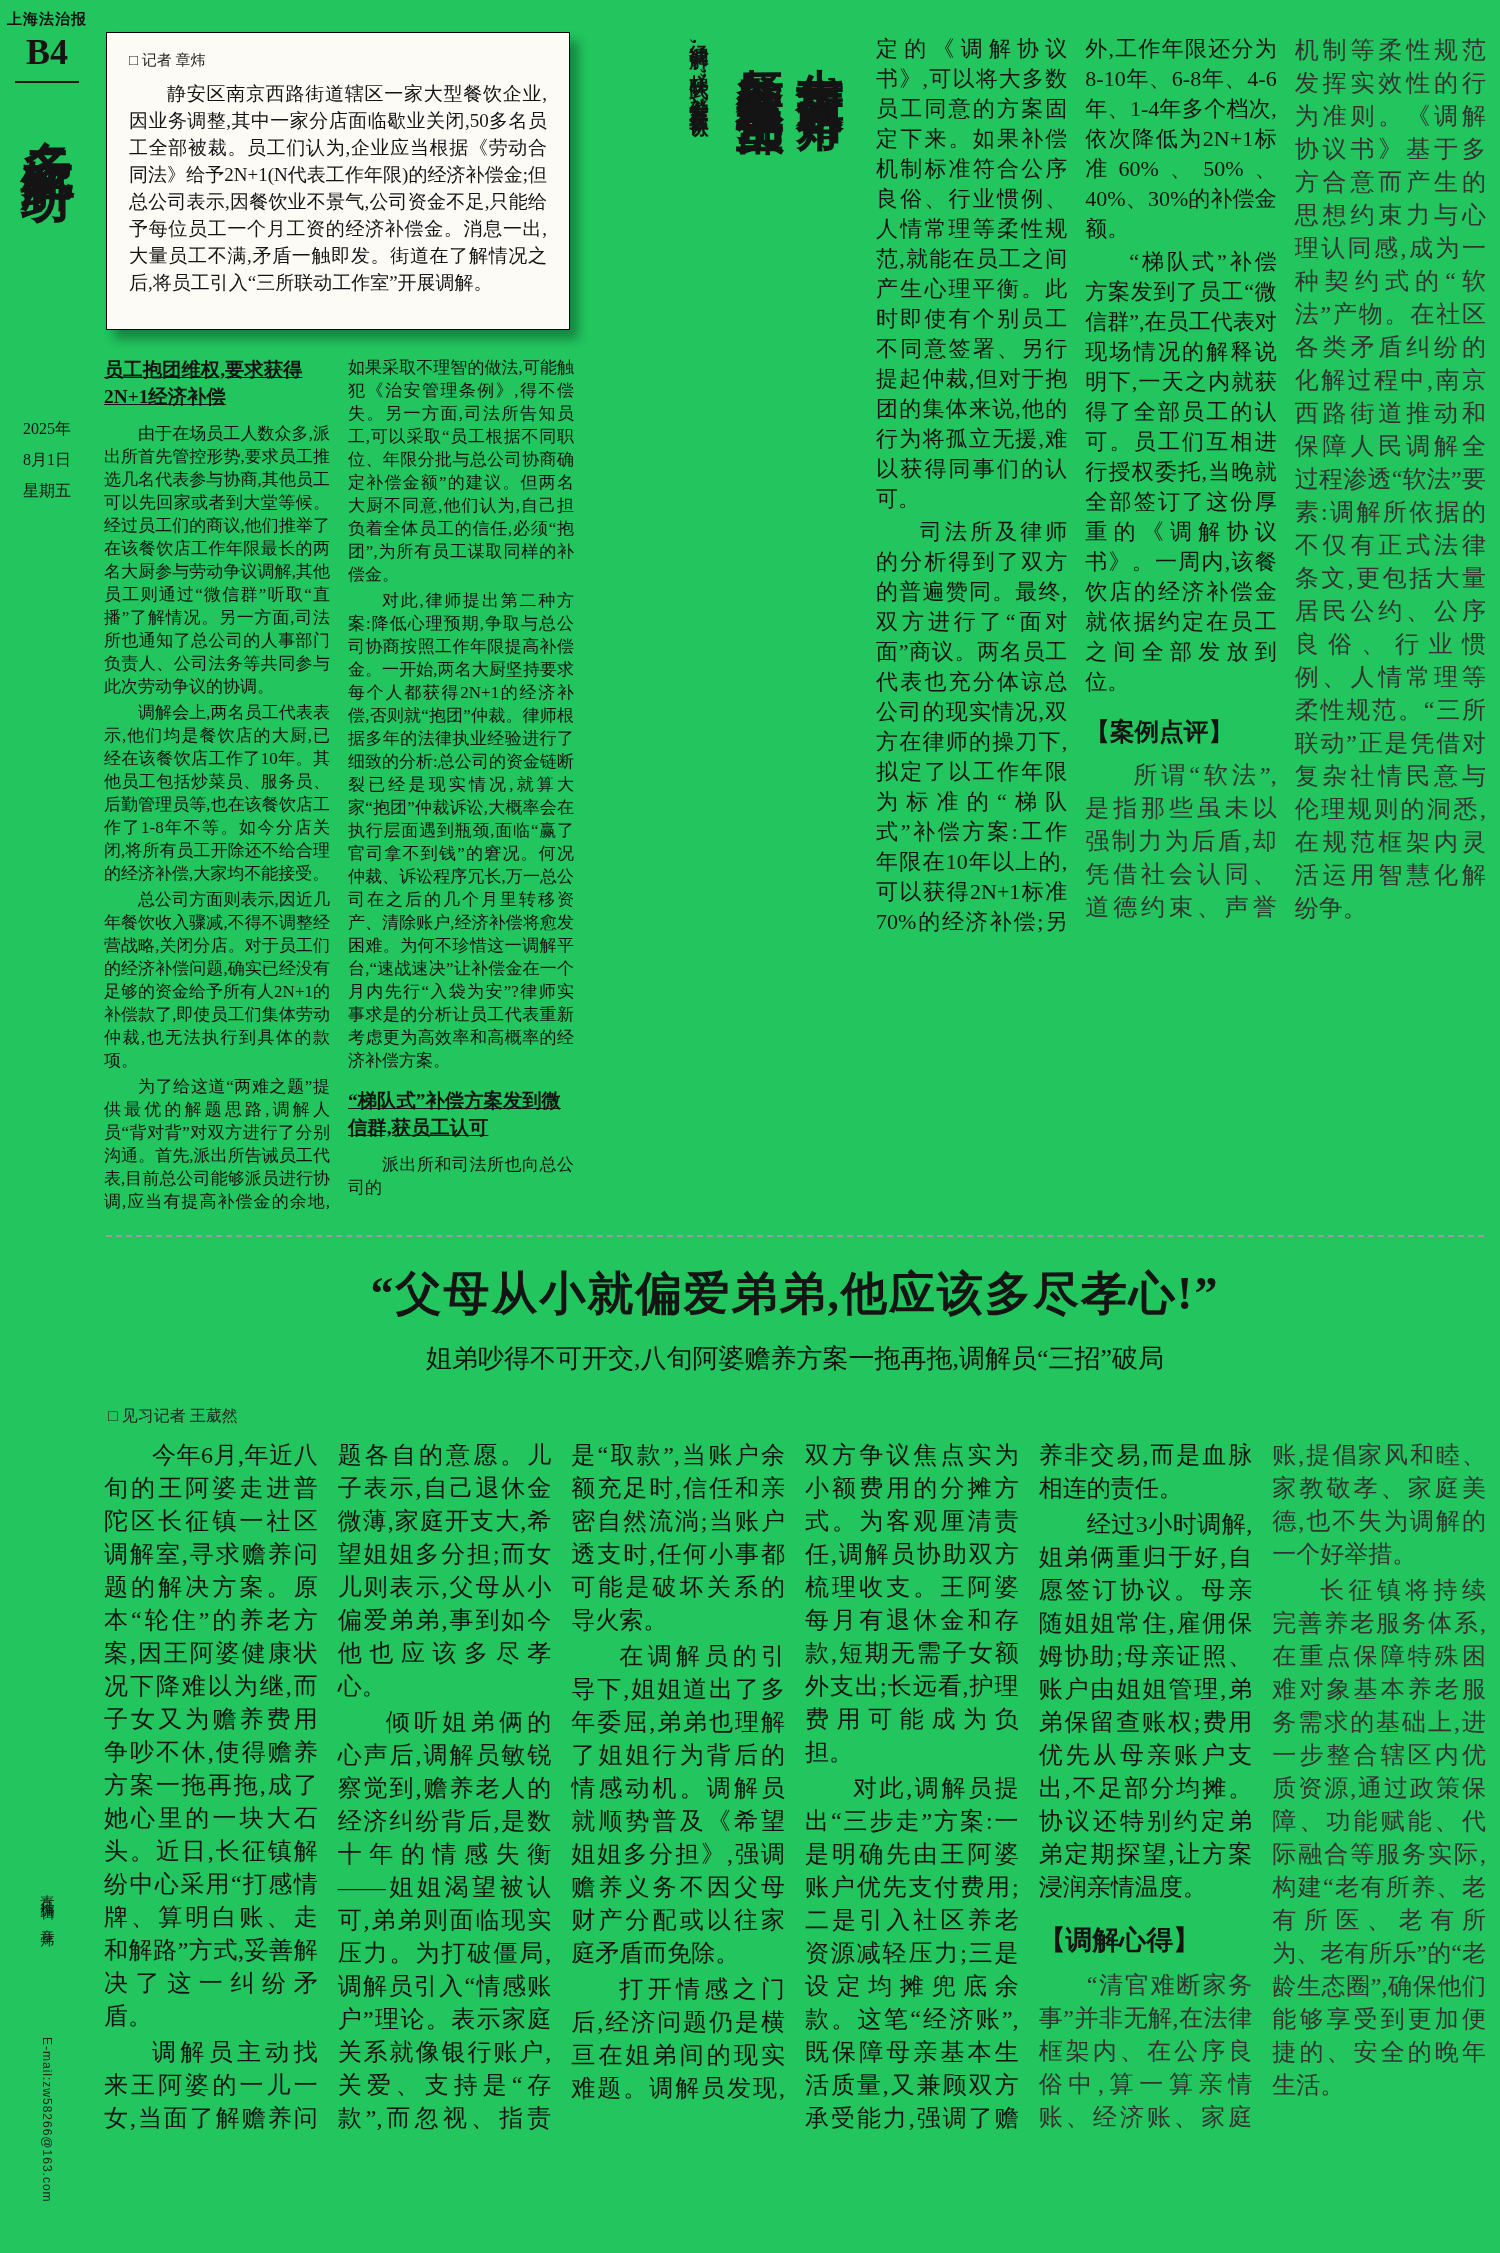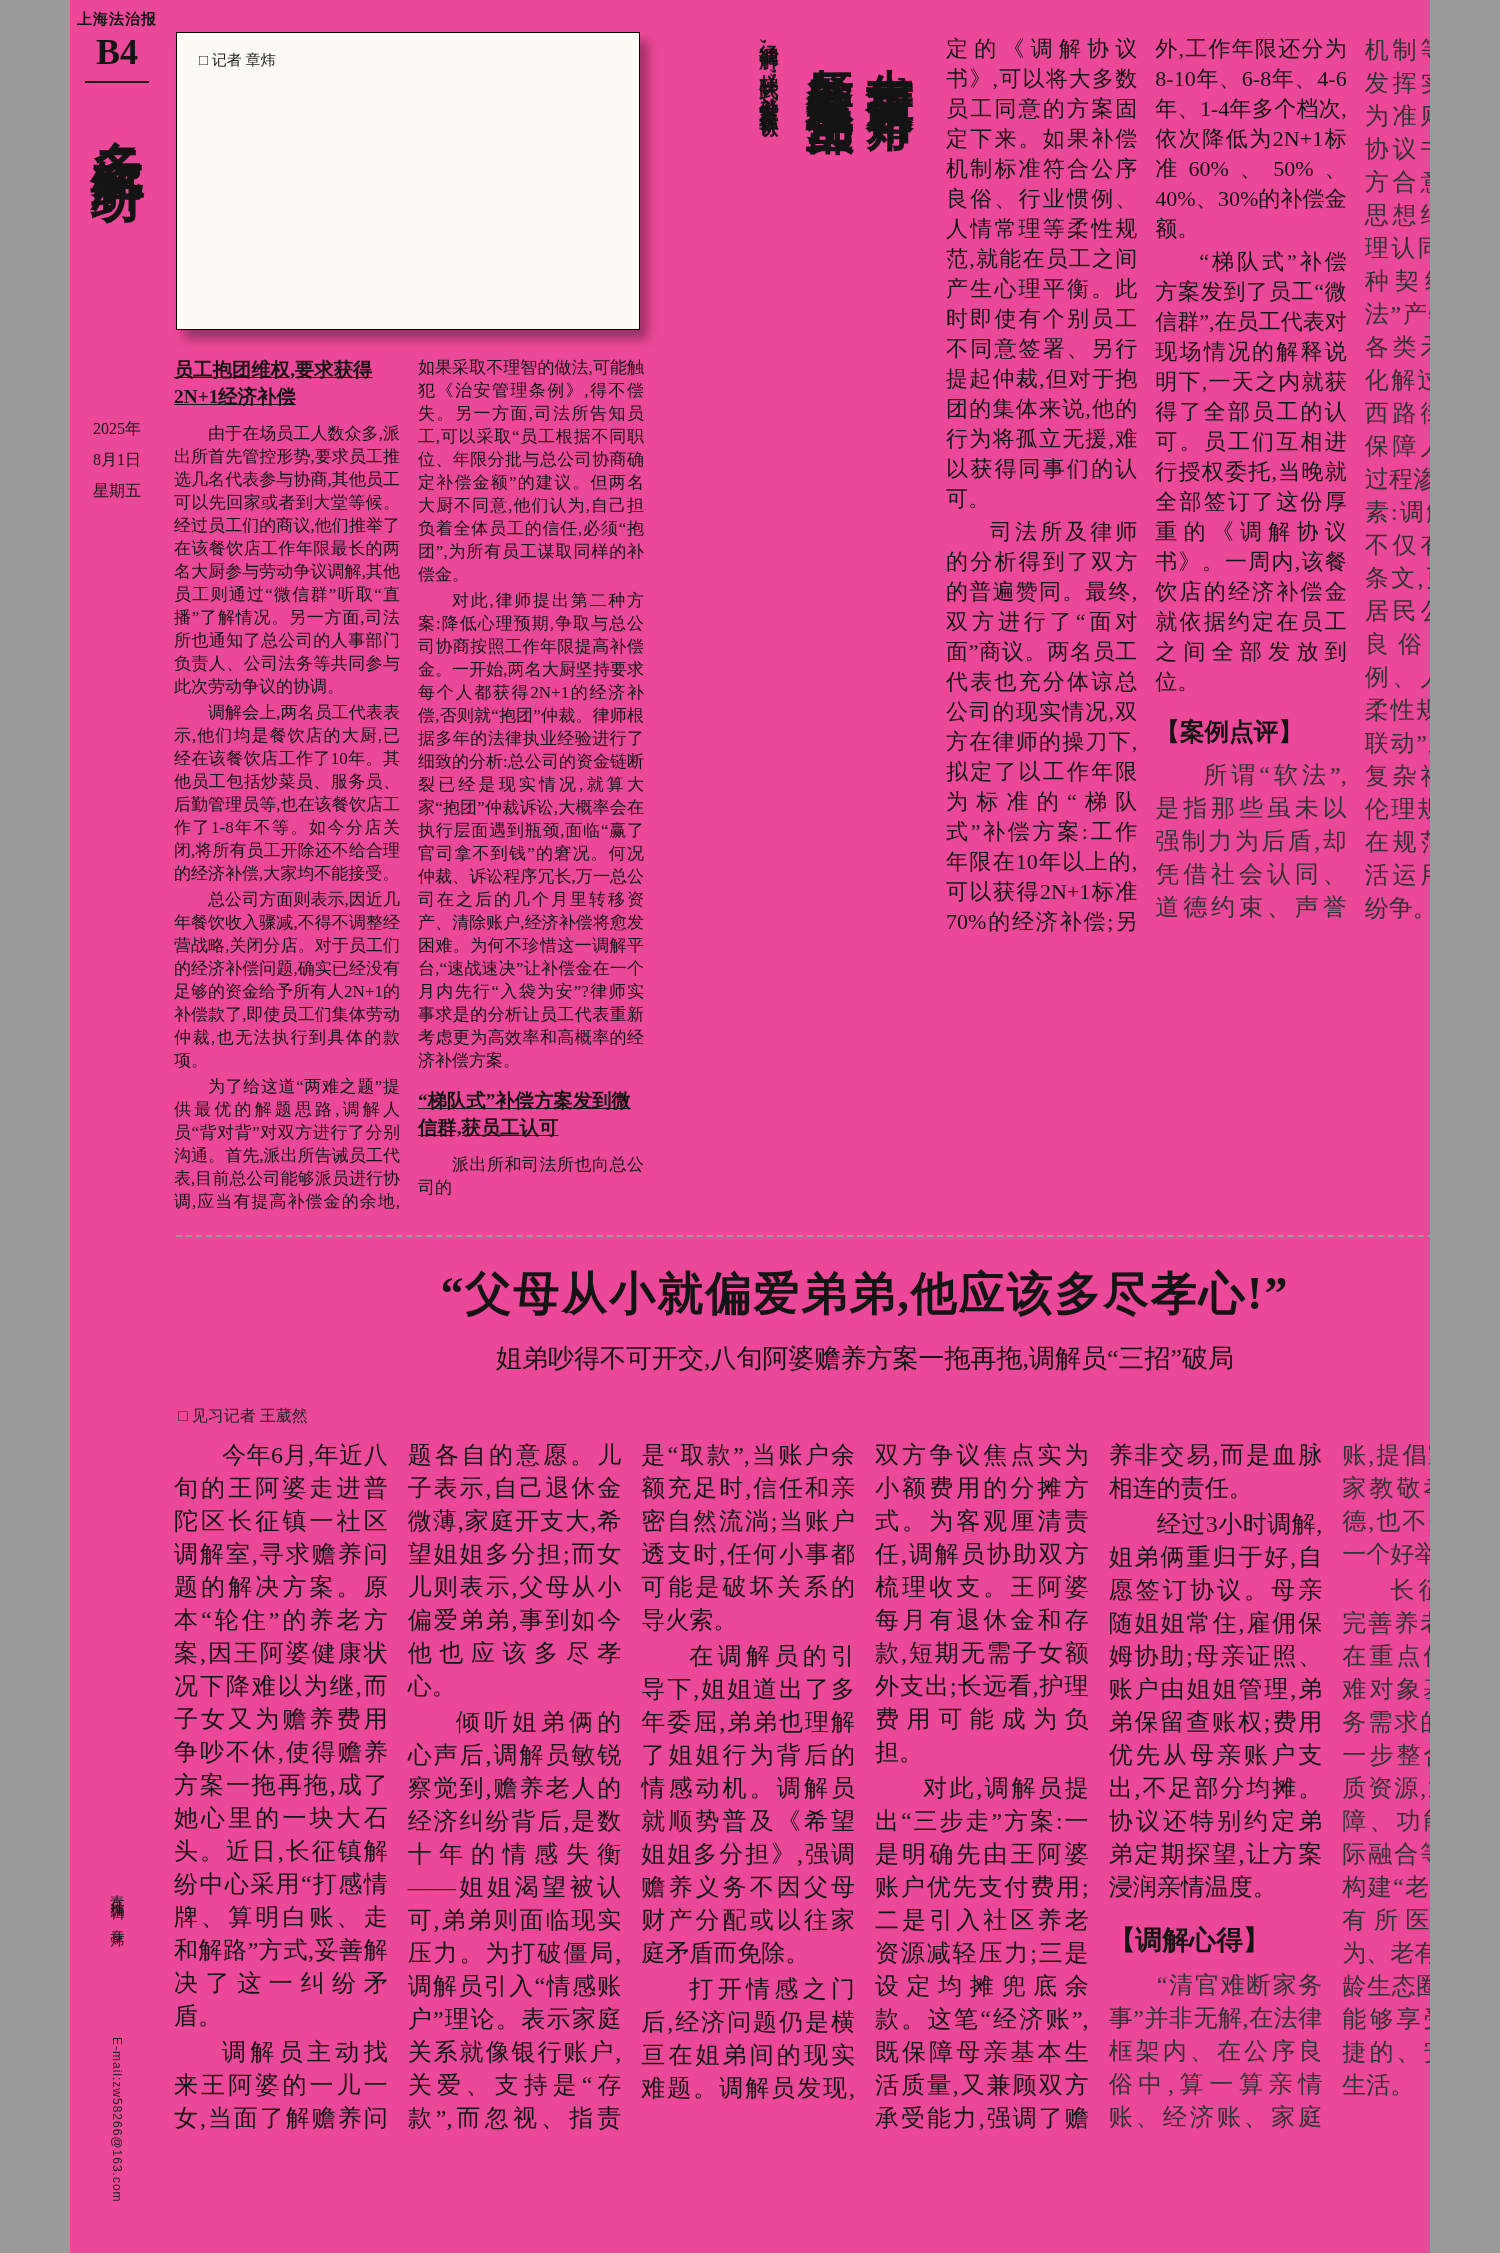--- a/index.html
+++ b/index.html
@@ -1,19 +1,19 @@
 <!DOCTYPE html>
 <html><head>
 <meta charset="utf-8">
 <style>
   * { margin:0; padding:0; box-sizing:border-box; }
   html,body { background:#9a9a9a; }
   .page {
-    position:relative; width:1360px; height:2253px; margin:0 auto;
-    background:#ec4899; color:#141414; overflow:hidden;
+    position:relative; width:1500px; height:2253px; margin:0 auto;
+    background:#22c55e; color:#141414; overflow:hidden;
     font-family:"Liberation Serif", serif;
   }
 
   
   .masthead { position:absolute; left:0; top:0; width:94px; height:100%; padding:10px 4px; }
   .paper-logo { font-weight:bold; font-size:15px; text-align:center; letter-spacing:1px; }
   .page-no { font-size:36px; font-weight:bold; text-align:center; margin-top:2px; font-family:"Liberation Serif",serif; }
   .mast-rule { width:74%; border-top:2px solid #1a1a1a; margin:8px auto 14px; }
   .section-title {
     writing-mode:vertical-rl; text-orientation:upright;
@@ -89,20 +89,21 @@
     </div>
   </aside>
 
   <main class="content">
 
     <section class="art1">
 
       <div class="a1-left">
         <div class="intro-box">
           <div class="byline">□ 记者 章炜</div>
+          <p class="intro-text">静安区南京西路街道辖区一家大型餐饮企业,因业务调整,其中一家分店面临歇业关闭,50多名员工全部被裁。员工们认为,企业应当根据《劳动合同法》给予2N+1(N代表工作年限)的经济补偿金;但总公司表示,因餐饮业不景气,公司资金不足,只能给予每位员工一个月工资的经济补偿金。消息一出,大量员工不满,矛盾一触即发。街道在了解情况之后,将员工引入“三所联动工作室”开展调解。</p>
         </div>
         <div class="body cols2">
 
         <div class="para t-h">员工抱团维权,要求获得2N+1经济补偿</div>
             <div class="para t-p">由于在场员工人数众多,派出所首先管控形势,要求员工推选几名代表参与协商,其他员工可以先回家或者到大堂等候。经过员工们的商议,他们推举了在该餐饮店工作年限最长的两名大厨参与劳动争议调解,其他员工则通过“微信群”听取“直播”了解情况。另一方面,司法所也通知了总公司的人事部门负责人、公司法务等共同参与此次劳动争议的协调。</div>
             <div class="para t-p">调解会上,两名员工代表表示,他们均是餐饮店的大厨,已经在该餐饮店工作了10年。其他员工包括炒菜员、服务员、后勤管理员等,也在该餐饮店工作了1-8年不等。如今分店关闭,将所有员工开除还不给合理的经济补偿,大家均不能接受。</div>
             <div class="para t-p">总公司方面则表示,因近几年餐饮收入骤减,不得不调整经营战略,关闭分店。对于员工们的经济补偿问题,确实已经没有足够的资金给予所有人2N+1的补偿款了,即使员工们集体劳动仲裁,也无法执行到具体的款项。</div>
             <div class="para t-p">为了给这道“两难之题”提供最优的解题思路,调解人员“背对背”对双方进行了分别沟通。首先,派出所告诫员工代表,目前总公司能够派员进行协调,应当有提高补偿金的余地,如果采取不理智的做法,可能触犯《治安管理条例》,得不偿失。另一方面,司法所告知员工,可以采取“员工根据不同职位、年限分批与总公司协商确定补偿金额”的建议。但两名大厨不同意,他们认为,自己担负着全体员工的信任,必须“抱团”,为所有员工谋取同样的补偿金。</div>
             <div class="para t-p">对此,律师提出第二种方案:降低心理预期,争取与总公司协商按照工作年限提高补偿金。一开始,两名大厨坚持要求每个人都获得2N+1的经济补偿,否则就“抱团”仲裁。律师根据多年的法律执业经验进行了细致的分析:总公司的资金链断裂已经是现实情况,就算大家“抱团”仲裁诉讼,大概率会在执行层面遇到瓶颈,面临“赢了官司拿不到钱”的窘况。何况仲裁、诉讼程序冗长,万一总公司在之后的几个月里转移资产、清除账户,经济补偿将愈发困难。为何不珍惜这一调解平台,“速战速决”让补偿金在一个月内先行“入袋为安”?律师实事求是的分析让员工代表重新考虑更为高效率和高概率的经济补偿方案。</div>
             <div class="para t-h">“梯队式”补偿方案发到微信群,获员工认可</div>

